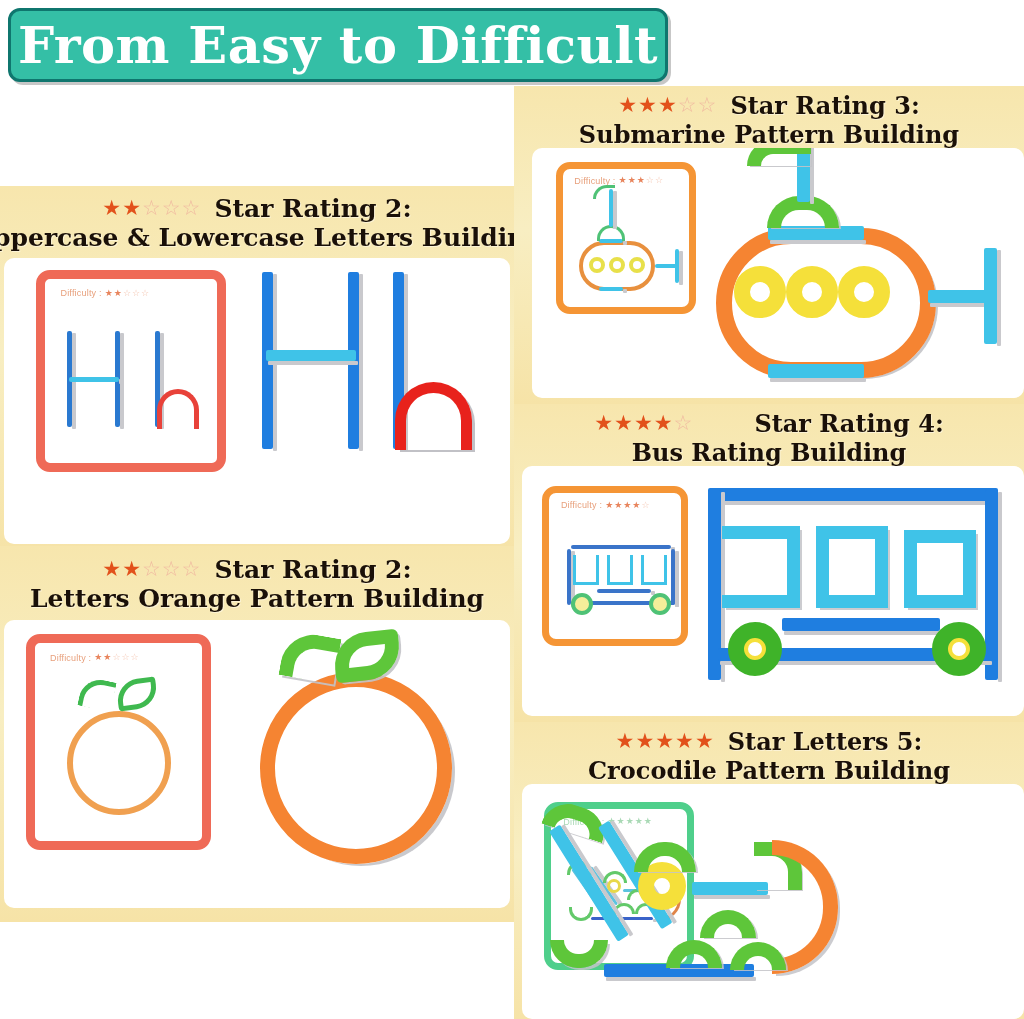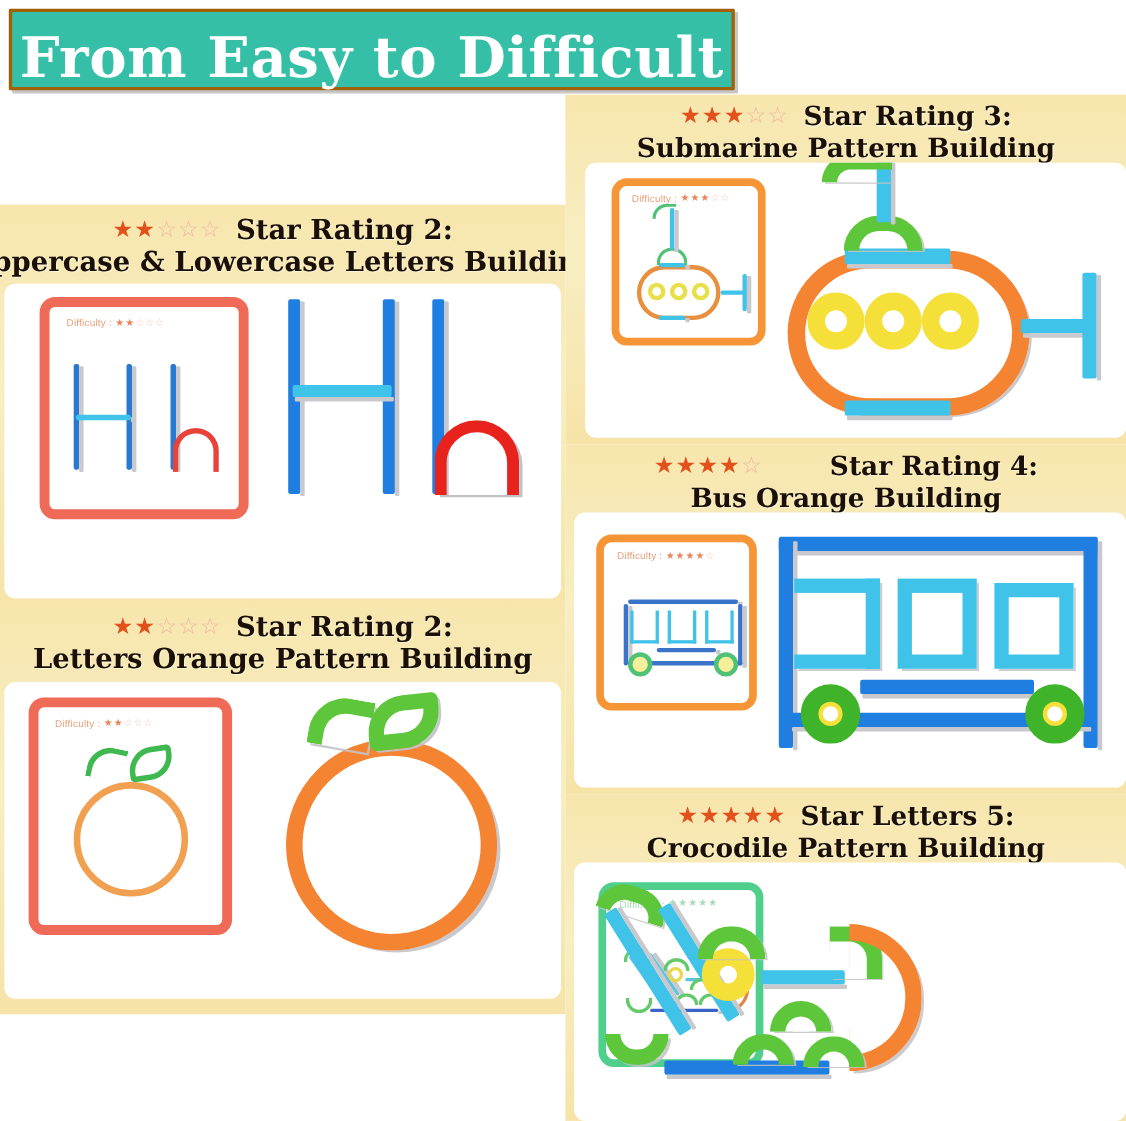--- a/index.html
+++ b/index.html
@@ -6,22 +6,22 @@
   body{
     width:1024px;height:1019px;overflow:hidden;background:#ffffff;
     font-family:"Liberation Serif", serif;
     position:relative;
   }
   .stage{position:absolute;inset:0;background:#ffffff;}
 
   
   .banner{
     position:absolute;left:8px;top:8px;width:660px;height:74px;
-    background:#34bfa6;border:3px solid #a16207;border-radius:1px;
-    box-sizing:border-box;display:flex;align-items:flex-end;justify-content:center;
+    background:#34bfa6;border:3px solid #0f766e;border-radius:12px;
+    box-sizing:border-box;display:flex;align-items:center;justify-content:center;
     box-shadow:3px 3px 0 rgba(0,0,0,.22);
   }
   .banner-text{
     color:#ffffff;font-size:51px;font-weight:bold;letter-spacing:.5px;
     font-family:"DejaVu Serif", serif;line-height:1;white-space:nowrap;
   }
 
   
   .panel{position:absolute;box-sizing:border-box;}
   .cream{
@@ -248,21 +248,21 @@
         <span class="stars">
           <span class="star">★</span>
           <span class="star">★</span>
           <span class="star">★</span>
           <span class="star">★</span>
           <span class="star off">☆</span>
         </span>
         <span class="sec-title" style="font-size:24px;margin-left:48px;">Star Rating 4:</span>
       </div>
       <div class="sec-line2">
-        <span class="sec-sub" style="font-size:24px;">Bus Orange Building</span>
+        <span class="sec-sub" style="font-size:24px;">Bus Rating Building</span>
       </div>
     </div>
 
     <div class="photo" style="left:8px;top:62px;width:502px;height:250px;">
 
       <div class="card" style="left:20px;top:20px;width:146px;height:160px;border:7px solid #f59535;">
         <div class="diff">
           <span class="diff-label">Difficulty :</span>
           <span class="tinystars">
             <span class="diff-star">★</span>

